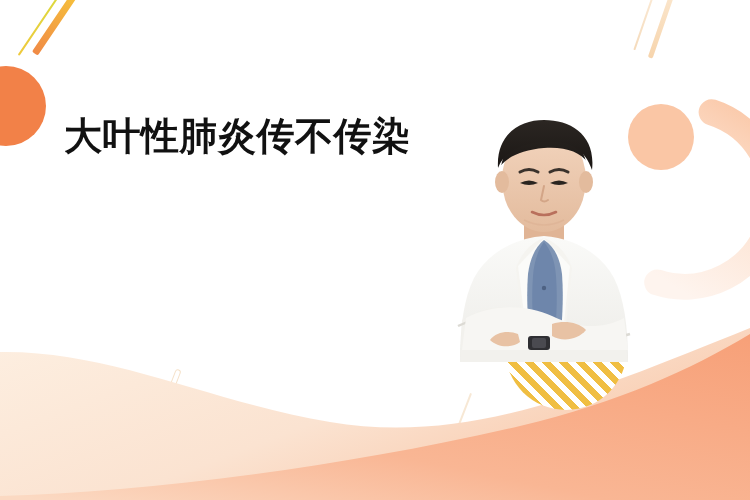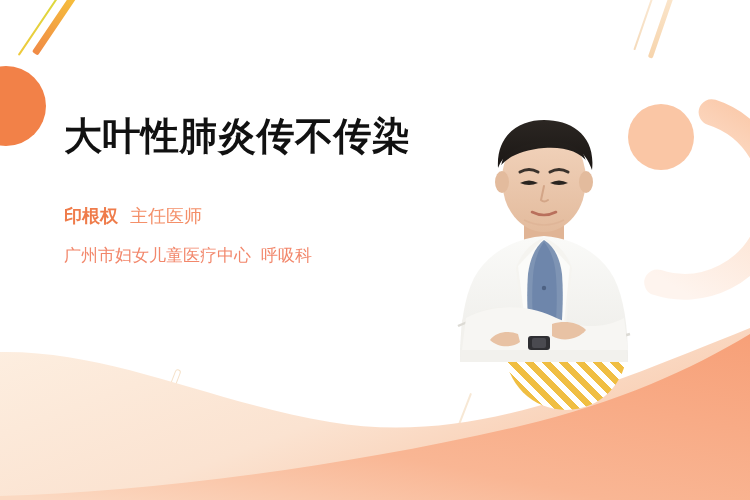--- a/index.html
+++ b/index.html
@@ -341,23 +341,15 @@
     <path d="M 112 74 L 109 88 Q 112 91 116 88" stroke="#D3A587" stroke-width="2" fill="none" stroke-linecap="round"></path>
 
     <path d="M 100 100 Q 112 106 124 100" stroke="#B9705C" stroke-width="2.6" fill="none" stroke-linecap="round"></path>
 
     <path d="M 92 108 Q 112 118 132 108" stroke="#DDB294" stroke-width="1.6" fill="none" opacity=".7"></path>
   </svg>
 
   <div class="text-block">
     <h1 class="title">大叶性肺炎传不传染</h1>
 
-    <div class="credits">
-      <div class="credit-line-1">
-        <span class="doctor-name">印根权</span><span class="doctor-rank">主任医师</span>
-      </div>
-      <div class="credit-line-2">
-        <span>广州市妇女儿童医疗中心</span><span class="dept">呼吸科</span>
-      </div>
-    </div>
   </div>
 
 </div>
 
 </body></html>

